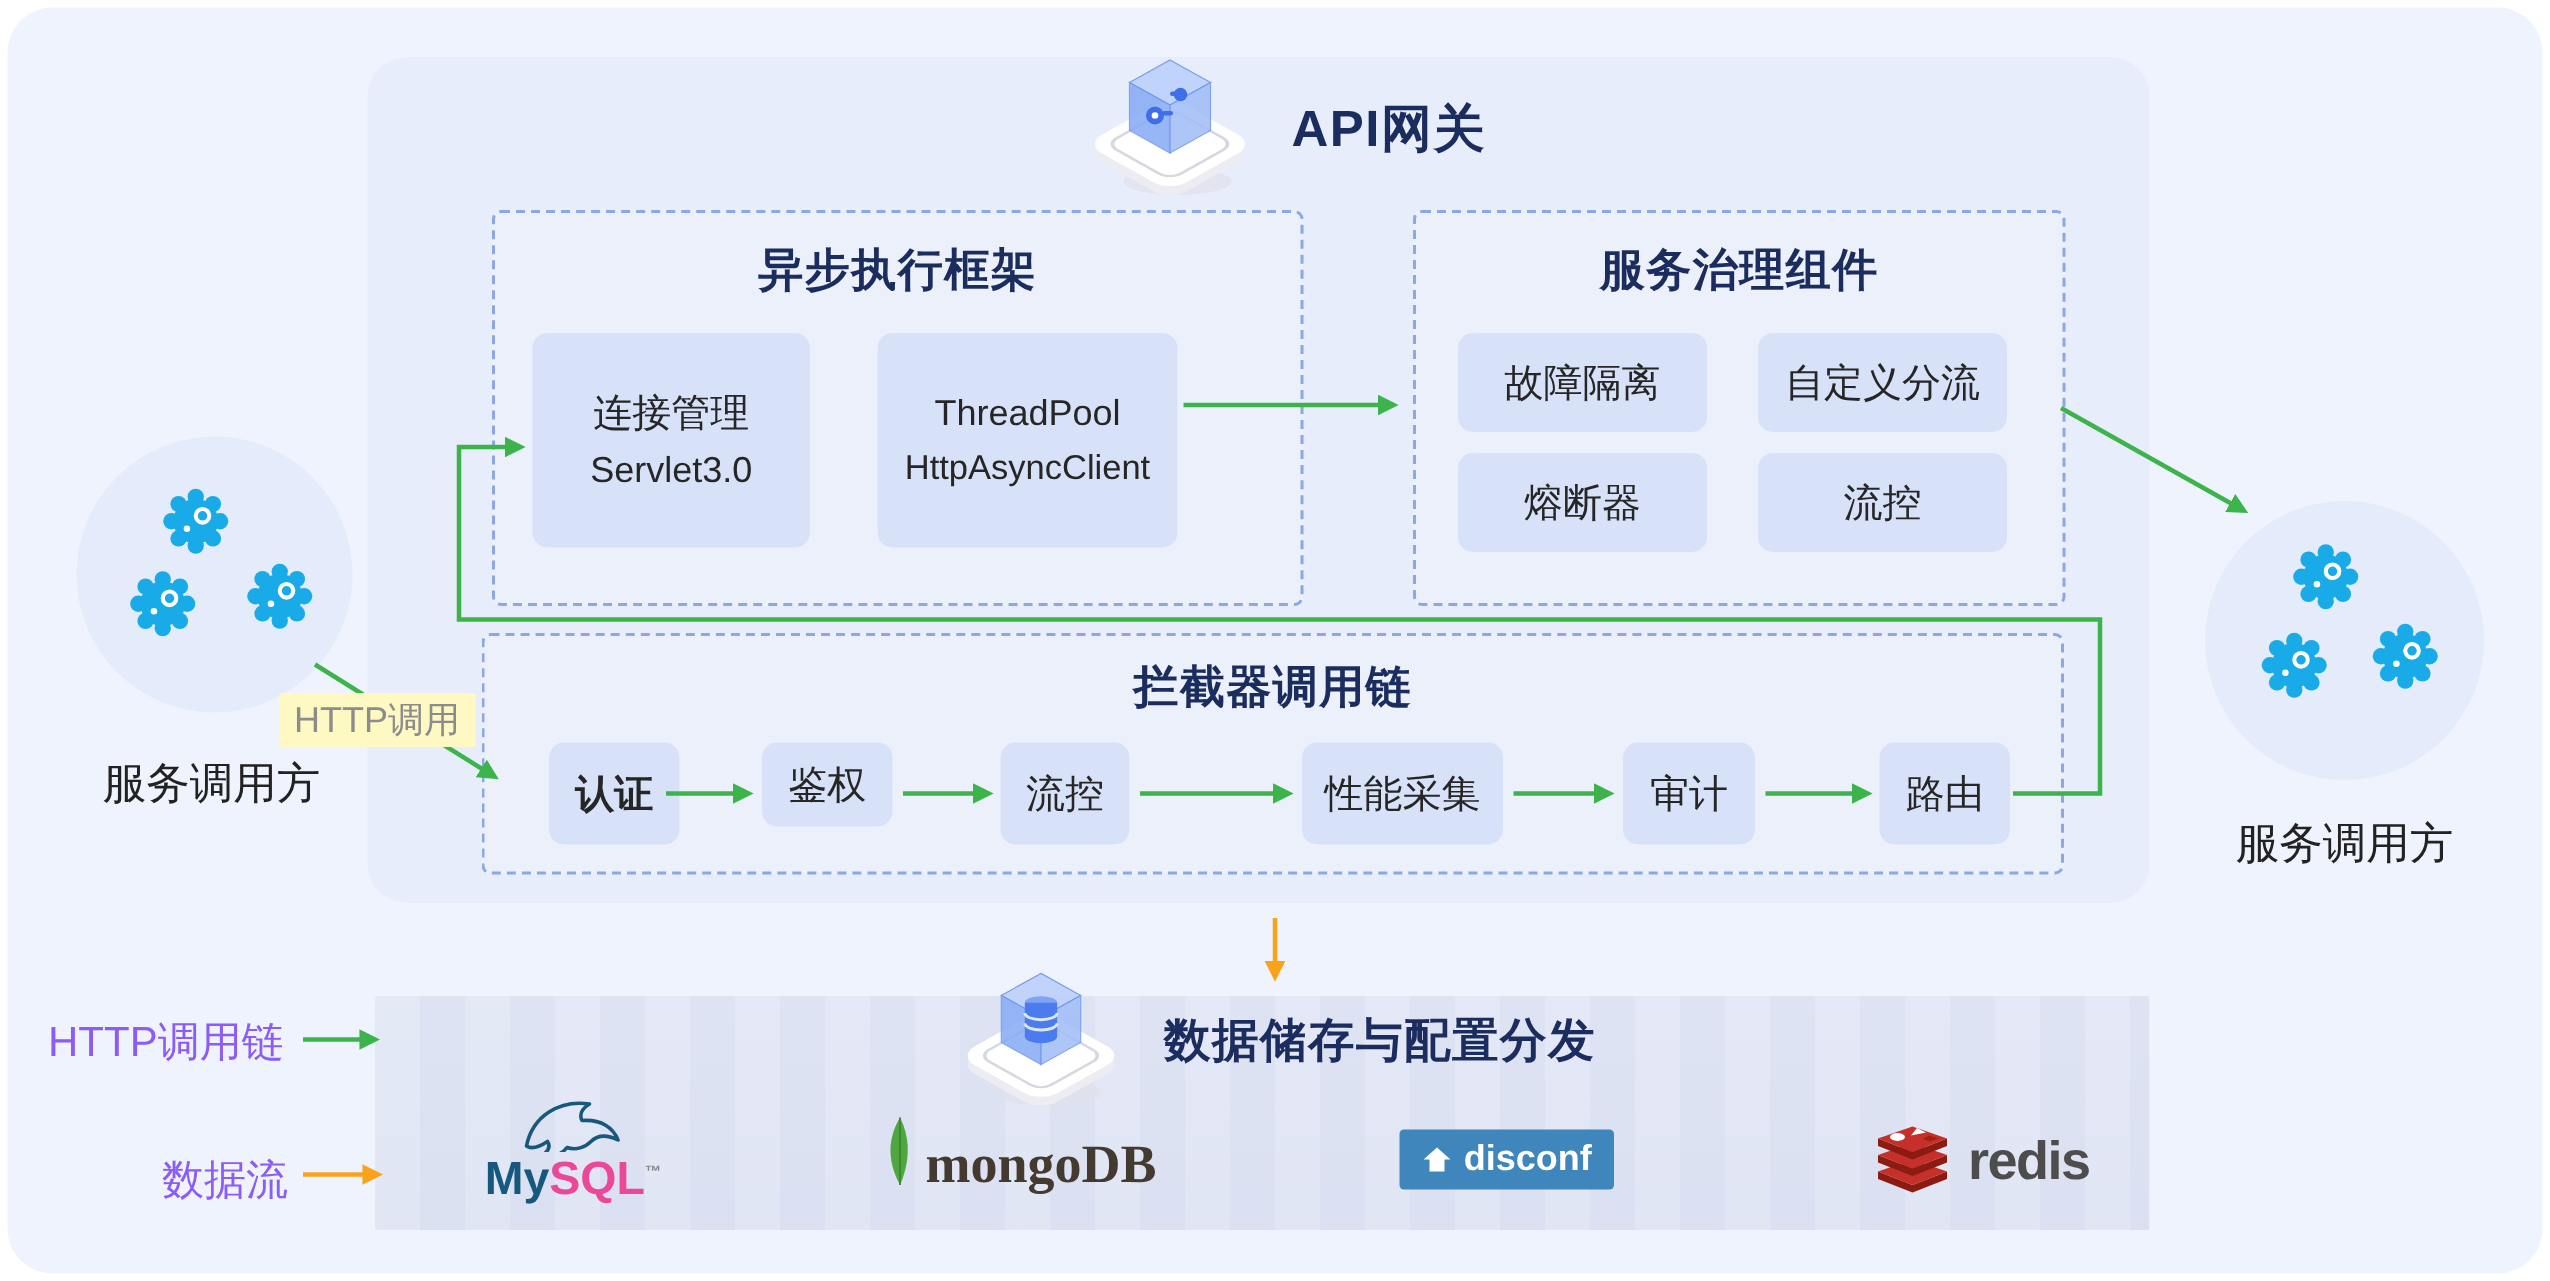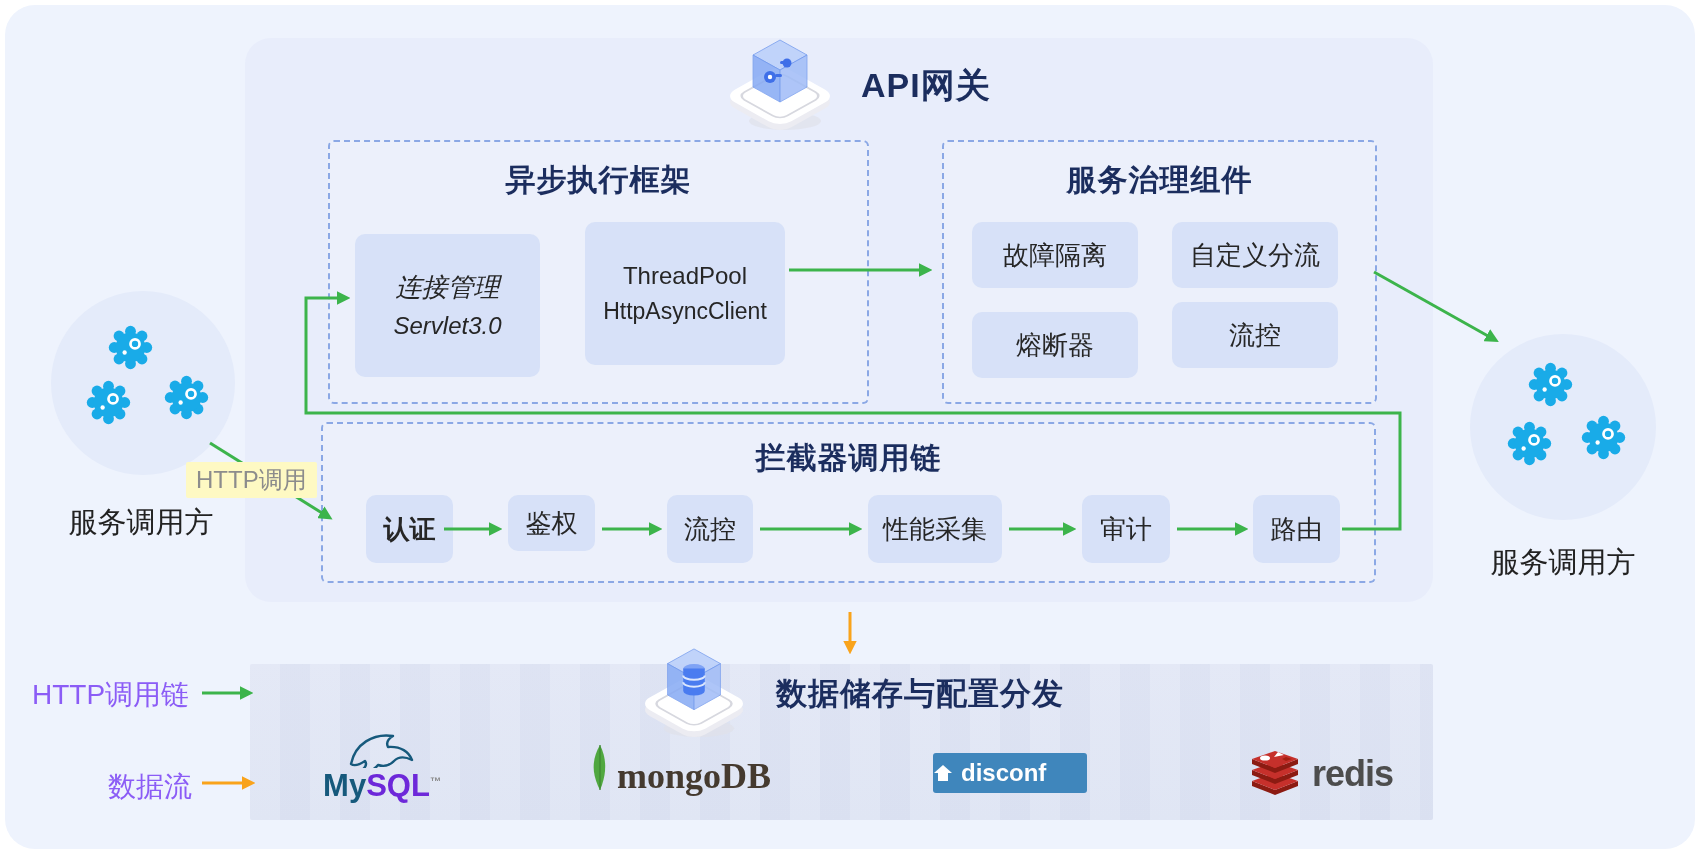--- a/index.html
+++ b/index.html
@@ -22,25 +22,25 @@
   .chain-node{background:#d7e1f8;border-radius:10px;display:flex;align-items:center;
         justify-content:center;font-size:26px;color:#262626;}
   .caller-circle{border-radius:50%;background:#e4ebfa;}
   .caller-label{font-size:29px;color:#222;white-space:nowrap;text-align:center;}
   .gear{position:absolute;}
   .http-label{background:#fef9c3;color:#8c8c8c;font-size:24px;padding:2px 10px;border-radius:2px;}
   .legend-text{font-size:28px;color:#8b5cf6;white-space:nowrap;}
   
   .mysql{display:flex;flex-direction:column;align-items:center;}
   .mysql-word{font-size:31px;font-weight:700;letter-spacing:0;}
-  .mysql-my{color:#16597c;} .mysql-sql{color:#6d28d9;} .mysql-tm{font-size:11px;color:#888;vertical-align:super;}
+  .mysql-my{color:#16597c;} .mysql-sql{color:#ec4899;} .mysql-tm{font-size:11px;color:#888;vertical-align:super;}
   .mongo{display:flex;align-items:flex-end;gap:6px;}
   .mongo-word{font-family:"Liberation Serif", serif;font-size:36px;font-weight:600;color:#453a2f;line-height:1;}
-  .disconf{width:154px;height:40px;background:#3f86bc;border-radius:3px;display:flex;
-           align-items:center;gap:8px;}
+  .disconf{width:143px;height:40px;background:#3f86bc;border-radius:3px;display:flex;
+           align-items:center;justify-content:center;gap:8px;}
   .disconf-word{color:#fff;font-size:24px;font-weight:700;}
   .redis{display:flex;align-items:center;gap:10px;}
   .redis-word{font-size:36px;font-weight:700;color:#4d4d4d;letter-spacing:-1px;}
   svg{display:block;}
 </style>
 </head>
 <body>
 
 <div class="canvas">
 
@@ -112,35 +112,35 @@
   <div class="abs hdr" style="left:715px;top:36px;">
     <svg width="130" height="100">
         <use href="#icon-gateway-cube"></use>
       </svg>
     <div class="hdr-title">API网关</div>
   </div>
 
   <div class="abs dashed-box" style="left:328px;top:140px;width:537px;height:260px;">
     <div class="sub-title" style="margin-top:18px;">异步执行框架</div>
   </div>
-  <div class="abs node" style="left:355px;top:234px;width:185px;height:143px;font-style:italic;">
+  <div class="abs node" style="left:355px;top:222px;width:185px;height:143px;">
     <div>连接管理</div>
     <div class="lat">Servlet3.0</div>
   </div>
   <div class="abs node" style="left:585px;top:222px;width:200px;height:143px;">
     <div class="lat">ThreadPool</div>
     <div class="lat" style="font-size:23px;">HttpAsyncClient</div>
   </div>
 
   <div class="abs dashed-box" style="left:942px;top:140px;width:431px;height:260px;">
     <div class="sub-title" style="margin-top:18px;">服务治理组件</div>
   </div>
   <div class="abs chain-node" style="left:972px;top:222px;width:166px;height:66px;">故障隔离</div>
   <div class="abs chain-node" style="left:1172px;top:222px;width:166px;height:66px;">自定义分流</div>
-  <div class="abs chain-node" style="left:972px;top:312px;width:166px;height:66px;">熔断器</div>
+  <div class="abs chain-node" style="left:972px;top:302px;width:166px;height:66px;">熔断器</div>
   <div class="abs chain-node" style="left:1172px;top:302px;width:166px;height:66px;">流控</div>
 
   <div class="abs dashed-box" style="left:321px;top:422px;width:1051px;height:157px;">
     <div class="sub-title" style="margin-top:14px;">拦截器调用链</div>
   </div>
   <div class="abs chain-node" style="left:366px;top:495px;width:87px;height:68px;font-weight:bold;">认证</div>
   <div class="abs chain-node" style="left:508px;top:495px;width:87px;height:56px;">鉴权</div>
   <div class="abs chain-node" style="left:667px;top:495px;width:86px;height:68px;">流控</div>
   <div class="abs chain-node" style="left:868px;top:495px;width:134px;height:68px;">性能采集</div>
   <div class="abs chain-node" style="left:1082px;top:495px;width:88px;height:68px;">审计</div>

